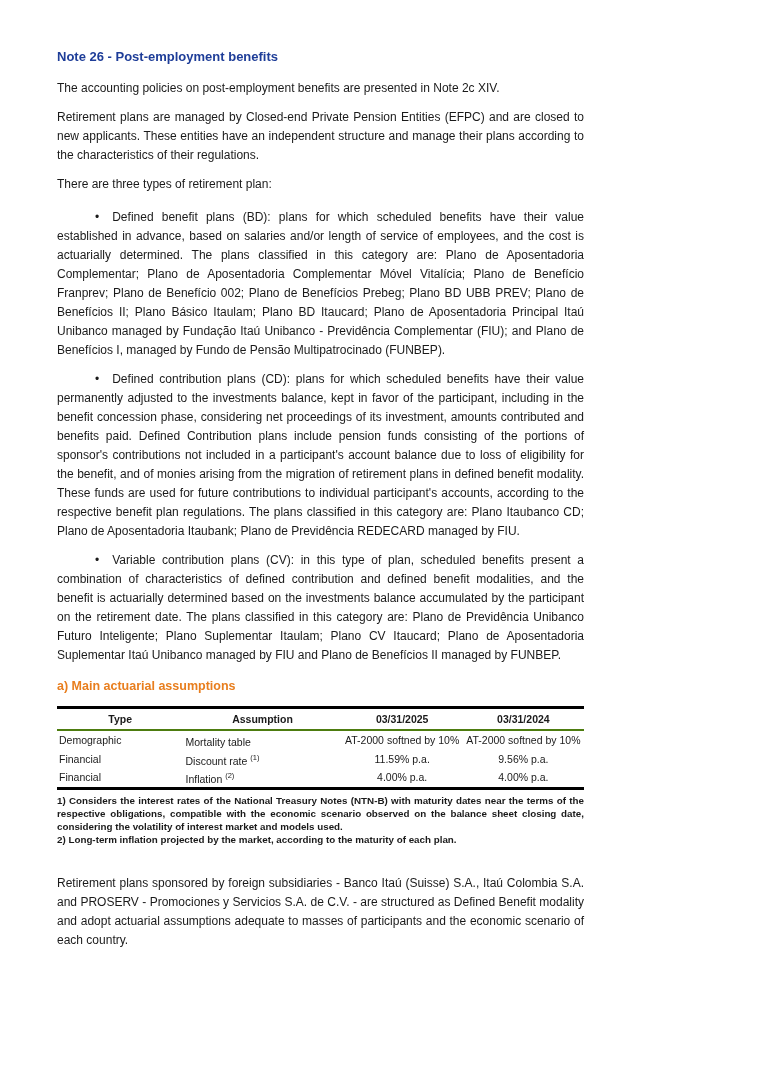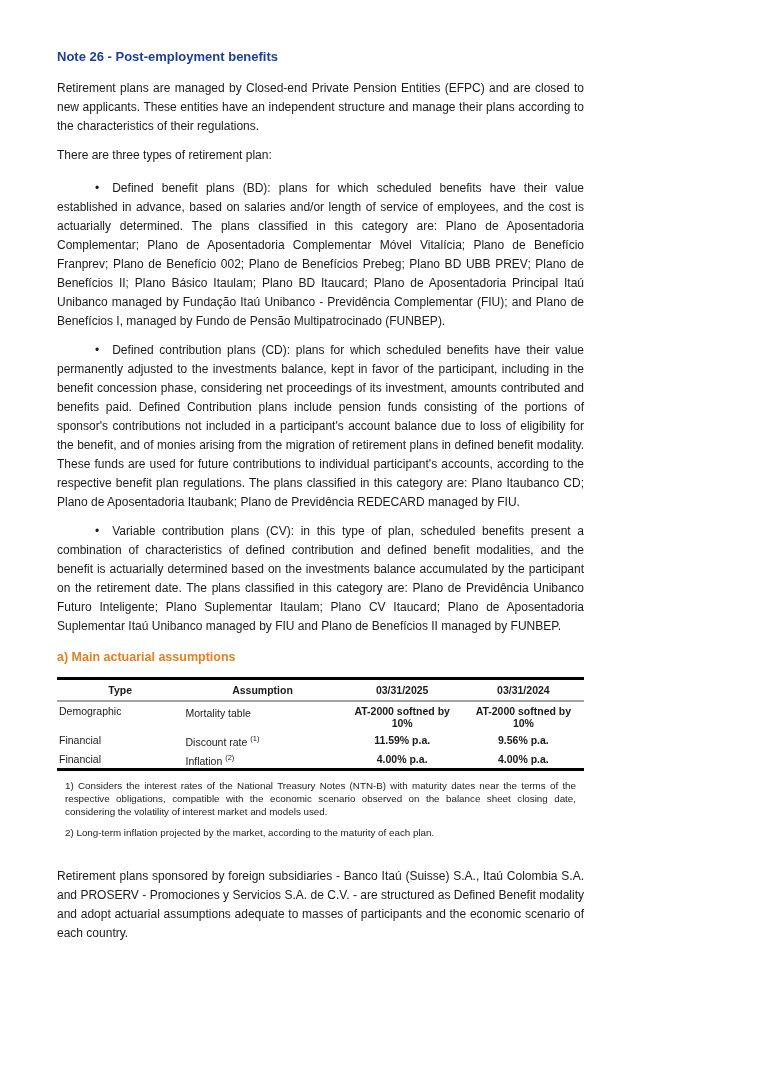--- a/index.html
+++ b/index.html
@@ -53,38 +53,38 @@
     margin: 0 0 24px 0;
   }
   table.assump {
     width: 100%;
     border-collapse: collapse;
     border-top: 3px solid #000;
     border-bottom: 3px solid #000;
     font-size: 10.5px;
   }
   table.assump thead th {
-    border-bottom: 2px solid #a3a3a3;
+    border-bottom: 2px solid #4d7c0f;
     font-weight: bold;
     text-align: center;
     padding: 4px 2px;
   }
   table.assump td { padding: 3px 2px 2px 2px; vertical-align: top; }
   table.assump .col-type { width: 24%; }
   table.assump .col-assump { width: 30%; }
   table.assump .col-date { width: 23%; }
-  td.center { text-align: center; font-weight: bold; }
+  td.center { text-align: center; }
   sup.fn-ref { font-size: 7.5px; }
   .footnotes {
     font-size: 9.8px;
     line-height: 13px;
     text-align: justify;
     margin-top: 4px;
   }
-  .footnotes p { margin: 8px; }
+  .footnotes p { margin: 0; font-weight: bold; }
   .closing {
     font-size: 12px;
     line-height: 19px;
     text-align: justify;
     margin-top: 28px;
   }
   .footer {
     position: absolute;
     left: 57px;
     right: 56px;
@@ -106,20 +106,21 @@
   }
 </style>
 </head>
 <body>
 
 <div class="page">
   <div class="content">
 
     <h1 class="note-title">Note 26 - Post-employment benefits</h1>
 
+    <p class="body">The accounting policies on post-employment benefits are presented in Note 2c XIV.</p>
     <p class="body">Retirement plans are managed by Closed-end Private Pension Entities (EFPC) and are closed to new applicants. These entities have an independent structure and manage their plans according to the characteristics of their regulations.</p>
     <p class="body pre-bullets">There are three types of retirement plan:</p>
 
     <p class="bullet"><span class="dot"></span><b>Defined benefit plans (BD):</b><span> plans for which scheduled benefits have their value established in advance, based on salaries and/or length of service of employees, and the cost is actuarially determined. The plans classified in this category are: Plano de Aposentadoria Complementar; Plano de Aposentadoria Complementar Móvel Vitalícia; Plano de Benefício Franprev; Plano de Benefício 002; Plano de Benefícios Prebeg; Plano BD UBB PREV; Plano de Benefícios II; Plano Básico Itaulam; Plano BD Itaucard; Plano de Aposentadoria Principal Itaú Unibanco managed by Fundação Itaú Unibanco - Previdência Complementar (FIU); and Plano de Benefícios I, managed by Fundo de Pensão Multipatrocinado (FUNBEP).</span></p>
 
     <p class="bullet"><span class="dot"></span><b>Defined contribution plans (CD):</b><span> plans for which scheduled benefits have their value permanently adjusted to the investments balance, kept in favor of the participant, including in the benefit concession phase, considering net proceedings of its investment, amounts contributed and benefits paid. Defined Contribution plans include pension funds consisting of the portions of sponsor's contributions not included in a participant's account balance due to loss of eligibility for the benefit, and of monies arising from the migration of retirement plans in defined benefit modality. These funds are used for future contributions to individual participant's accounts, according to the respective benefit plan regulations. The plans classified in this category are: Plano Itaubanco CD; Plano de Aposentadoria Itaubank; Plano de Previdência REDECARD managed by FIU.</span></p>
 
     <p class="bullet"><span class="dot"></span><b>Variable contribution plans (CV):</b><span> in this type of plan, scheduled benefits present a combination of characteristics of defined contribution and defined benefit modalities, and the benefit is actuarially determined based on the investments balance accumulated by the participant on the retirement date. The plans classified in this category are: Plano de Previdência Unibanco Futuro Inteligente; Plano Suplementar Itaulam; Plano CV Itaucard; Plano de Aposentadoria Suplementar Itaú Unibanco managed by FIU and Plano de Benefícios II managed by FUNBEP.</span></p>
 
     <h2 class="section-orange">a) Main actuarial assumptions</h2>

